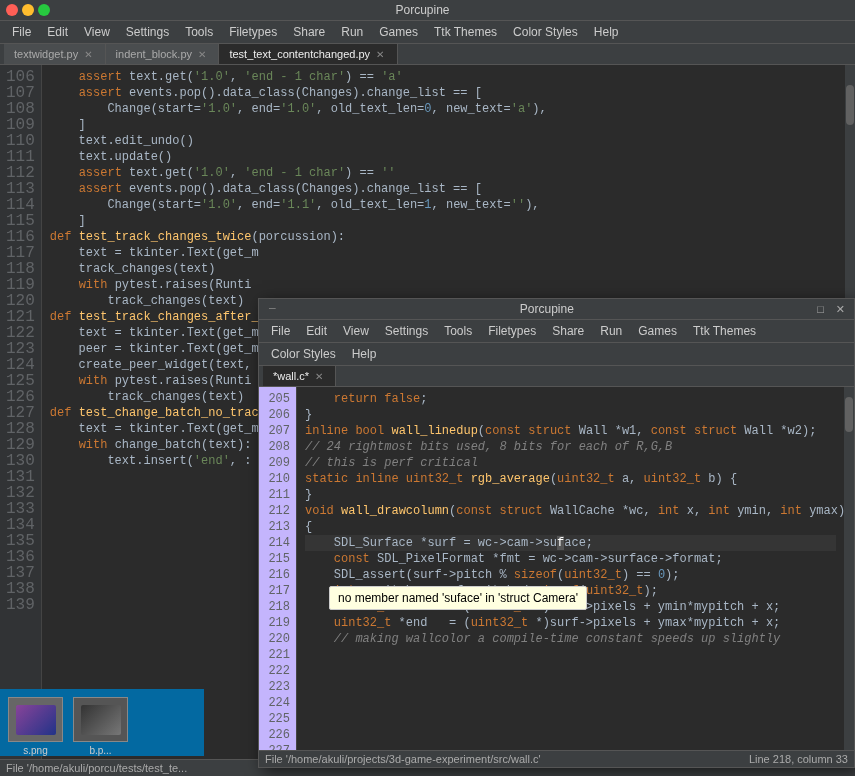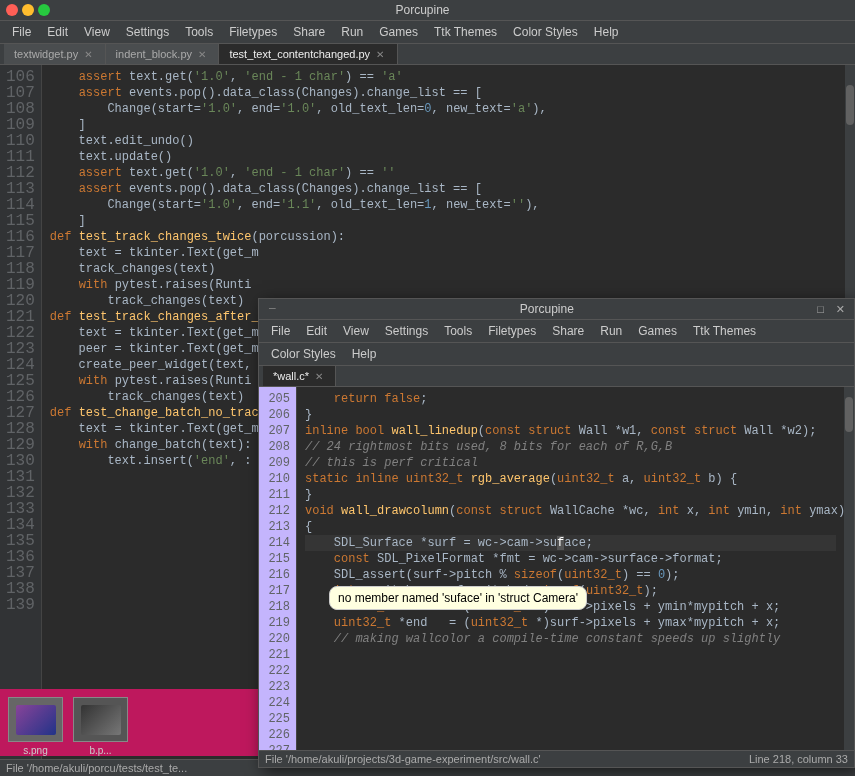--- a/index.html
+++ b/index.html
@@ -267,21 +267,21 @@
     .error-tooltip {
       position: absolute;
       bottom: 140px;
       left: 70px;
       background: #ffffe0;
       color: #000;
       font-family: sans-serif;
       font-size: 12px;
       padding: 4px 8px;
       border: 1px solid #ccc;
-      border-radius: 8px;
+      border-radius: 2px;
       white-space: nowrap;
       z-index: 10;
     }
 
     .scrollbar-v {
       width: 10px;
       background: #3c3f41;
       position: relative;
     }
     .scrollbar-thumb {
@@ -419,21 +419,21 @@
     </div>
     <div class="scrollbar-v">
       <div class="scrollbar-thumb"></div>
     </div>
   </div>
 
   <div class="status-bar-main">
     <span>File '/home/akuli/porcu/tests/test_te...</span>
   </div>
 
-  <div style="position:absolute; bottom:20px; left:0; width:258px; background:#be185d; padding:8px 8px 0 8px; display:flex; flex-direction:column; gap:4px;">
+  <div style="position:absolute; bottom:20px; left:0; width:204px; background:#0369a1; padding:8px 8px 0 8px; display:flex; flex-direction:column; gap:4px;">
     <div style="display:flex; gap:10px; align-items:flex-end;">
       <div style="display:flex;flex-direction:column;align-items:center;">
         <div style="width:55px;height:45px;background:#666;border:1px solid #888;display:flex;align-items:center;justify-content:center;margin-bottom:3px;">
           <div style="width:40px;height:30px;background:linear-gradient(135deg,#884499,#223388);border-radius:2px;"></div>
         </div>
         <span style="font-family:sans-serif;font-size:10px;color:#ccc;">s.png</span>
       </div>
       <div style="display:flex;flex-direction:column;align-items:center;">
         <div style="width:55px;height:45px;background:#555;border:1px solid #888;display:flex;align-items:center;justify-content:center;margin-bottom:3px;">
           <div style="width:40px;height:30px;background:linear-gradient(135deg,#333,#777);border-radius:2px;"></div>

